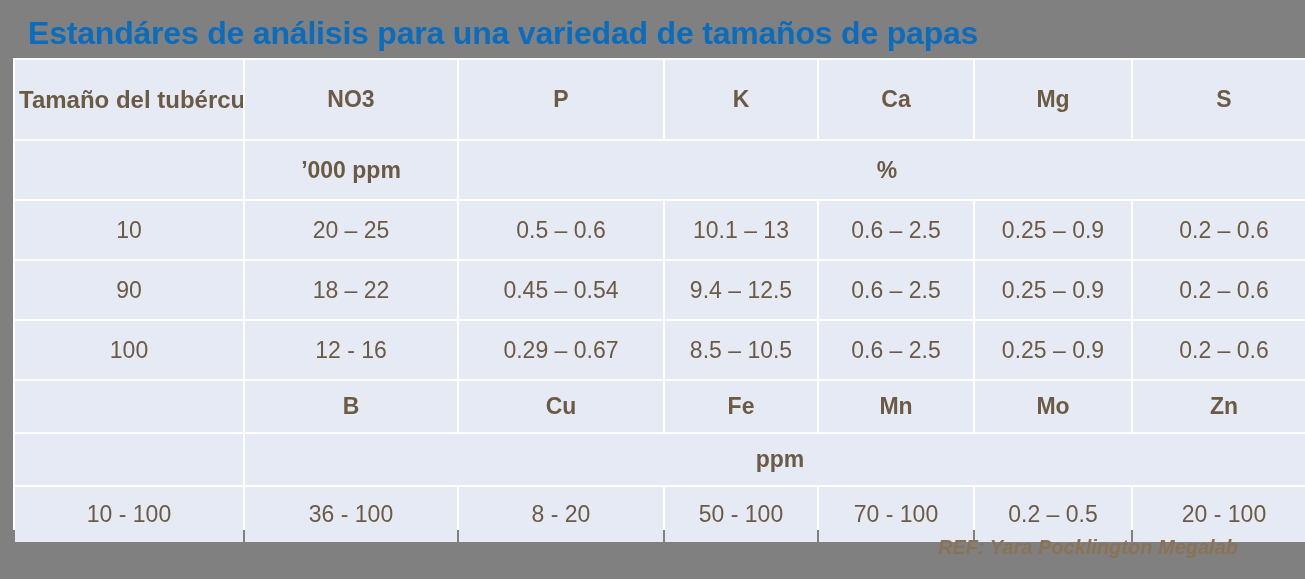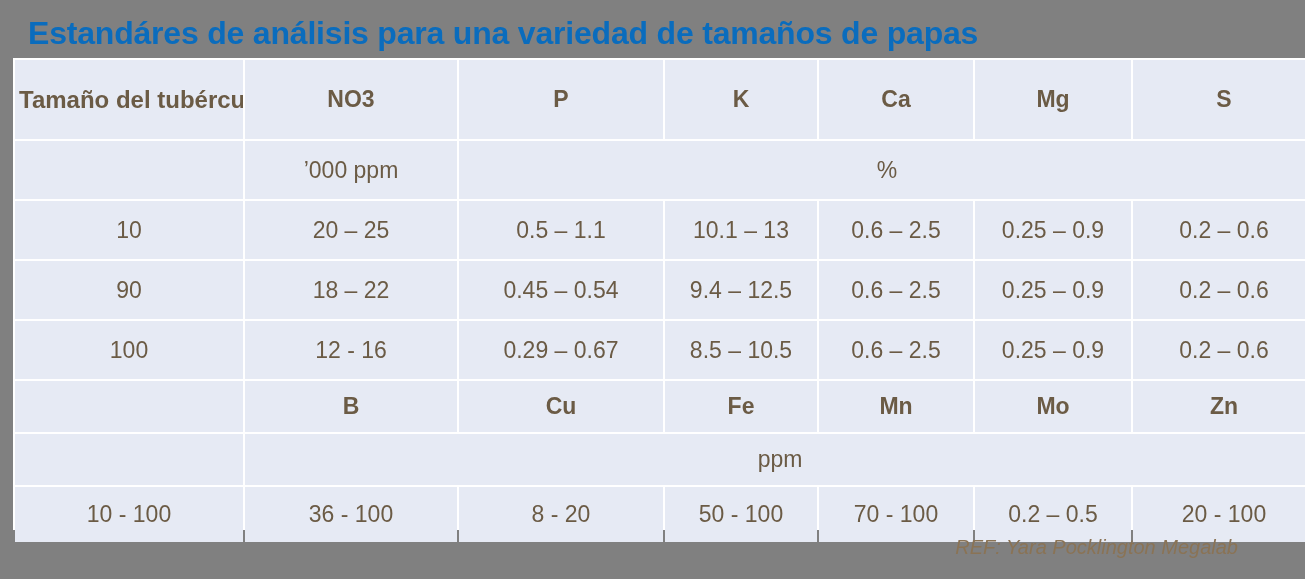--- a/index.html
+++ b/index.html
@@ -79,42 +79,42 @@
   
   td.band {
     background: #C7D2E4;
   }
   
   td.light {
     background: #E6EAF4;
   }
 
   td.unit {
-    font-weight: normal;
+    font-weight: bold;
     font-size: 22px;
   }
 
   td.sub {
     font-weight: bold;
     font-size: 22px;
   }
 
   
   td.ppm-cell {
     text-align: left;
     padding-left: 280px;
   }
 
   
   #ref {
     position: absolute;
     right: 14px;
     top: 536px;
     font-size: 20px;
-    font-weight: normal;
+    font-weight: bold;
     font-style: italic;
     color: #8A7355;
     white-space: nowrap;
   }
 </style>
 </head>
 <body>
 
 <div id="page">
 
@@ -145,21 +145,21 @@
 
         <tr style="height:58px">
           <td class="band"></td>
           <td class="band unit">’000 ppm</td>
           <td class="band unit" colspan="5">%</td>
         </tr>
 
         <tr style="height:58px">
           <td class="light">10</td>
           <td class="light">20 – 25</td>
-          <td class="light">0.5 – 1.1</td>
+          <td class="light">0.5 – 0.6</td>
           <td class="light">10.1 – 13</td>
           <td class="light">0.6 – 2.5</td>
           <td class="light">0.25 – 0.9</td>
           <td class="light">0.2 – 0.6</td>
         </tr>
 
         <tr style="height:58px">
           <td class="band">90</td>
           <td class="band">18 – 22</td>
           <td class="band">0.45 – 0.54</td>

